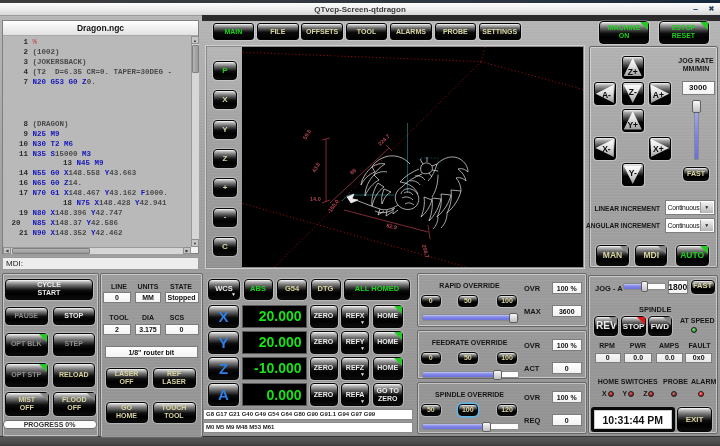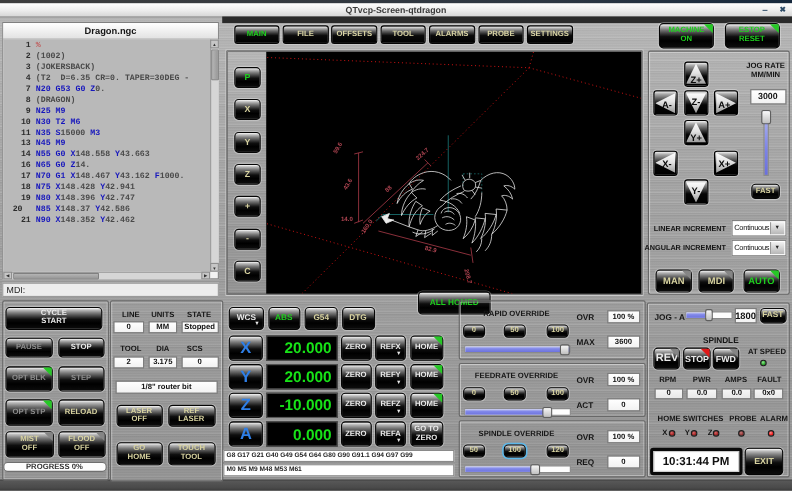--- a/index.html
+++ b/index.html
@@ -53,29 +53,29 @@
 <div class="abs" style="left:0px;top:436px;width:720px;height:10px;background:linear-gradient(180deg,#585858,#4a4a4a 70%,#3c3c3c);border-top:1px solid #333;"></div>
 <div class="abs" style="left:2px;top:20px;width:197px;height:234px;background:#f2f2f2;border:1px solid #808080;"></div>
 <div class="abs" style="left:3px;top:21px;width:195px;height:15px;background:linear-gradient(180deg,#ffffff,#e2e2e2);border-bottom:1px solid #a8a8a8;font-size:8.5px;font-weight:bold;color:#151515;display:flex;align-items:center;justify-content:center;">Dragon.ngc</div>
 <div class="abs" style="left:3px;top:36px;width:188px;height:211px;background:#b9b9b9;"></div>
 <div class="abs mono" style="left:4px;top:38px;width:184px;height:208px;font-size:7.5px;line-height:9.95px;font-weight:bold;overflow:hidden;">
     <div style="height:9.95px;white-space:pre;"><span style="display:inline-block;width:24px;text-align:right;color:#2d2d2d;">1</span><span> </span><span style="color:#c05858">%</span></div>
     <div style="height:9.95px;white-space:pre;"><span style="display:inline-block;width:24px;text-align:right;color:#2d2d2d;">2</span><span> </span><span style="color:#4a4a4a">(1002)</span></div>
     <div style="height:9.95px;white-space:pre;"><span style="display:inline-block;width:24px;text-align:right;color:#2d2d2d;">3</span><span> </span><span style="color:#4a4a4a">(JOKERSBACK)</span></div>
     <div style="height:9.95px;white-space:pre;"><span style="display:inline-block;width:24px;text-align:right;color:#2d2d2d;">4</span><span> </span><span style="color:#4a4a4a">(T2  D=6.35 CR=0. TAPER=30DEG -</span></div>
     <div style="height:9.95px;white-space:pre;"><span style="display:inline-block;width:24px;text-align:right;color:#2d2d2d;">7</span><span> </span><span style="color:#1616bd">N20</span> <span style="color:#1616bd">G53</span> <span style="color:#1616bd">G0</span> <span style="color:#1616bd">Z</span><span style="color:#4a4a4a">0.</span></div>
-    <div style="height:9.95px;white-space:pre;"><span style="display:inline-block;width:24px;text-align:right;color:#2d2d2d;">8</span><span> </span><span style="color:#4a4a4a">(DRAGON)</span></div>
+    <div style="height:9.95px;white-space:pre;margin-top:32px;"><span style="display:inline-block;width:24px;text-align:right;color:#2d2d2d;">8</span><span> </span><span style="color:#4a4a4a">(DRAGON)</span></div>
     <div style="height:9.95px;white-space:pre;"><span style="display:inline-block;width:24px;text-align:right;color:#2d2d2d;">9</span><span> </span><span style="color:#1616bd">N25</span> <span style="color:#1616bd">M9</span></div>
     <div style="height:9.95px;white-space:pre;"><span style="display:inline-block;width:24px;text-align:right;color:#2d2d2d;">10</span><span> </span><span style="color:#1616bd">N30</span> <span style="color:#1616bd">T2</span> <span style="color:#1616bd">M6</span></div>
     <div style="height:9.95px;white-space:pre;"><span style="display:inline-block;width:24px;text-align:right;color:#2d2d2d;">11</span><span> </span><span style="color:#1616bd">N35</span> <span style="color:#1616bd">S</span><span style="color:#4a4a4a">15000</span> <span style="color:#1616bd">M3</span></div>
-    <div style="height:9.95px;white-space:pre;"><span style="display:inline-block;width:24px;text-align:right;color:#2d2d2d;">13</span><span> </span><span style="color:#1616bd">N45</span> <span style="color:#1616bd">M9</span></div>
+    <div style="height:9.95px;white-space:pre;"><span style="display:inline-block;width:24px;text-align:right;color:#2d2d2d;margin-left:44px;">13</span><span> </span><span style="color:#1616bd">N45</span> <span style="color:#1616bd">M9</span></div>
     <div style="height:9.95px;white-space:pre;"><span style="display:inline-block;width:24px;text-align:right;color:#2d2d2d;">14</span><span> </span><span style="color:#1616bd">N55</span> <span style="color:#1616bd">G0</span> <span style="color:#1616bd">X</span><span style="color:#4a4a4a">148.558</span> <span style="color:#1616bd">Y</span><span style="color:#4a4a4a">43.663</span></div>
     <div style="height:9.95px;white-space:pre;"><span style="display:inline-block;width:24px;text-align:right;color:#2d2d2d;">16</span><span> </span><span style="color:#1616bd">N65</span> <span style="color:#1616bd">G0</span> <span style="color:#1616bd">Z</span><span style="color:#4a4a4a">14.</span></div>
     <div style="height:9.95px;white-space:pre;"><span style="display:inline-block;width:24px;text-align:right;color:#2d2d2d;">17</span><span> </span><span style="color:#1616bd">N70</span> <span style="color:#1616bd">G1</span> <span style="color:#1616bd">X</span><span style="color:#4a4a4a">148.467</span> <span style="color:#1616bd">Y</span><span style="color:#4a4a4a">43.162</span> <span style="color:#1616bd">F</span><span style="color:#4a4a4a">1000.</span></div>
-    <div style="height:9.95px;white-space:pre;"><span style="display:inline-block;width:24px;text-align:right;color:#2d2d2d;">18</span><span> </span><span style="color:#1616bd">N75</span> <span style="color:#1616bd">X</span><span style="color:#4a4a4a">148.428</span> <span style="color:#1616bd">Y</span><span style="color:#4a4a4a">42.941</span></div>
+    <div style="height:9.95px;white-space:pre;padding-left:44px;"><span style="display:inline-block;width:24px;text-align:right;color:#2d2d2d;">18</span><span> </span><span style="color:#1616bd">N75</span> <span style="color:#1616bd">X</span><span style="color:#4a4a4a">148.428</span> <span style="color:#1616bd">Y</span><span style="color:#4a4a4a">42.941</span></div>
     <div style="height:9.95px;white-space:pre;"><span style="display:inline-block;width:24px;text-align:right;color:#2d2d2d;">19</span><span> </span><span style="color:#1616bd">N80</span> <span style="color:#1616bd">X</span><span style="color:#4a4a4a">148.396</span> <span style="color:#1616bd">Y</span><span style="color:#4a4a4a">42.747</span></div>
     <div style="height:9.95px;white-space:pre;"><span style="display:inline-block;width:24px;text-align:center;color:#2d2d2d;">20</span><span> </span><span style="color:#1616bd">N85</span> <span style="color:#1616bd">X</span><span style="color:#4a4a4a">148.37</span> <span style="color:#1616bd">Y</span><span style="color:#4a4a4a">42.586</span></div>
     <div style="height:9.95px;white-space:pre;"><span style="display:inline-block;width:24px;text-align:right;color:#2d2d2d;">21</span><span> </span><span style="color:#1616bd">N90</span> <span style="color:#1616bd">X</span><span style="color:#4a4a4a">148.352</span> <span style="color:#1616bd">Y</span><span style="color:#4a4a4a">42.462</span></div>
   </div>
 <div class="abs" style="left:191px;top:36px;width:8px;height:211px;background:#d6d6d6;border-left:1px solid #9a9a9a;"></div>
 <div class="abs" style="left:191px;top:36px;width:8px;height:8px;background:#c6c6c6;border:1px solid #8f8f8f;font-size:4px;color:#333;display:flex;align-items:center;justify-content:center;">▲</div>
 <div class="abs" style="left:191px;top:239px;width:8px;height:8px;background:#c6c6c6;border:1px solid #8f8f8f;font-size:4px;color:#333;display:flex;align-items:center;justify-content:center;">▼</div>
 <div class="abs" style="left:191.5px;top:45px;width:7px;height:28px;background:linear-gradient(90deg,#b5b5b5,#989898);border:1px solid #808080;border-radius:1px;"></div>
 <div class="abs" style="left:3px;top:247px;width:188px;height:7px;background:#d6d6d6;border-top:1px solid #9a9a9a;"></div>
 <div class="abs" style="left:3px;top:247px;width:8px;height:7px;background:#c6c6c6;border:1px solid #8f8f8f;font-size:4px;color:#333;display:flex;align-items:center;justify-content:center;">◀</div>
@@ -244,21 +244,21 @@
 <div class="wbox" style="left:164.5px;top:324px;width:34px;height:11px;font-size:7px;">0</div>
 <div class="wbox" style="left:104.5px;top:346px;width:93.5px;height:12px;font-size:7px;">1/8" router bit</div>
 <div class="btn" style="left:105.5px;top:368.3px;width:42px;height:20px;font-size:7px;">LASER<br>OFF</div>
 <div class="btn" style="left:152.5px;top:368.3px;width:43px;height:20px;font-size:7px;">REF<br>LASER</div>
 <div class="btn" style="left:105.5px;top:401.5px;width:42px;height:21px;font-size:7px;">GO<br>HOME</div>
 <div class="btn" style="left:152.5px;top:401.5px;width:43px;height:21px;font-size:7px;">TOUCH<br>TOOL</div>
 <div class="btn w" style="left:208px;top:279px;width:32px;height:21px;font-size:7.5px;">WCS<span style="position:absolute;right:3px;bottom:1px;font-size:5px;">▼</span></div>
 <div class="btn gr" style="left:243.5px;top:279px;width:29px;height:21px;font-size:7.5px;">ABS</div>
 <div class="btn" style="left:277px;top:279px;width:30px;height:21px;font-size:7.5px;">G54</div>
 <div class="btn" style="left:310.5px;top:279px;width:30px;height:21px;font-size:7.5px;">DTG</div>
-<div class="btn gr" style="left:344px;top:265px;width:66px;height:21px;font-size:7.5px;margin-left:36px;">ALL HOMED</div>
+<div class="btn gr" style="left:344px;top:279px;width:66px;height:21px;font-size:7.5px;">ALL HOMED</div>
 <div class="btn bl" style="left:208px;top:304.5px;width:31px;height:23.5px;font-size:15px;">X</div>
 <div class="abs" style="left:242px;top:304.5px;width:64.5px;height:23.5px;background:#000;border:1px solid #585858;display:flex;align-items:center;justify-content:flex-end;padding-right:4px;color:#17e317;font-weight:bold;font-size:14px;">20.000</div>
 <div class="btn w" style="left:309.5px;top:304.5px;width:28px;height:23.5px;font-size:7px;">ZERO</div>
 <div class="btn w" style="left:341px;top:304.5px;width:28px;height:23.5px;font-size:7px;">REFX<span style="position:absolute;right:3px;bottom:1px;font-size:5px;">▼</span></div>
 <div class="btn w cg" style="left:372.5px;top:304.5px;width:30.5px;height:23.5px;font-size:7px;">HOME</div>
 <div class="btn bl" style="left:208px;top:330.5px;width:31px;height:23.5px;font-size:15px;">Y</div>
 <div class="abs" style="left:242px;top:330.5px;width:64.5px;height:23.5px;background:#000;border:1px solid #585858;display:flex;align-items:center;justify-content:flex-end;padding-right:4px;color:#17e317;font-weight:bold;font-size:14px;">20.000</div>
 <div class="btn w" style="left:309.5px;top:330.5px;width:28px;height:23.5px;font-size:7px;">ZERO</div>
 <div class="btn w" style="left:341px;top:330.5px;width:28px;height:23.5px;font-size:7px;">REFY<span style="position:absolute;right:3px;bottom:1px;font-size:5px;">▼</span></div>
 <div class="btn w cg" style="left:372.5px;top:330.5px;width:30.5px;height:23.5px;font-size:7px;">HOME</div>

